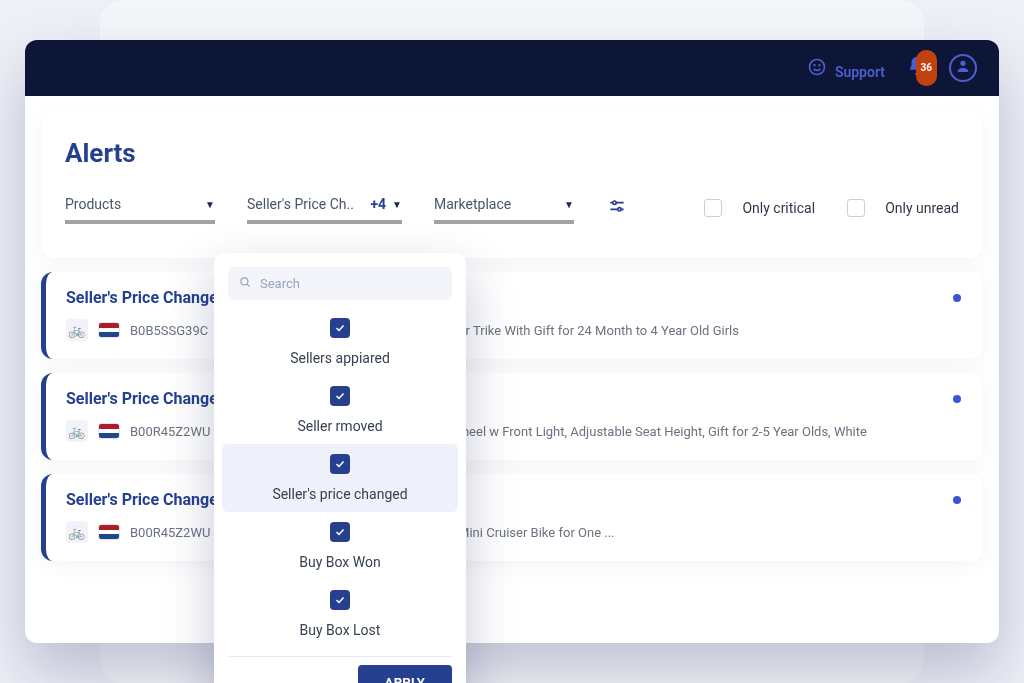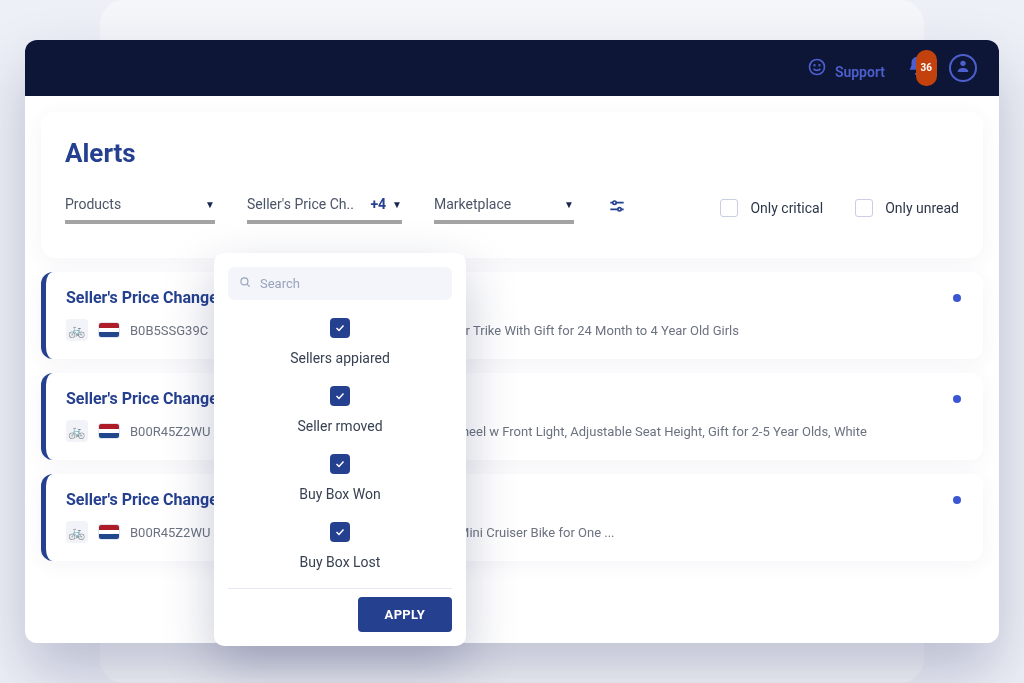--- a/index.html
+++ b/index.html
@@ -21,21 +21,21 @@
 .panel { margin: 16px 16px 0; background: #fff; border-radius: 14px; padding: 26px 24px 34px; box-shadow: 0 4px 20px rgba(60,70,120,.06); }
 .panel h1 { color: #25408F; font-size: 26px; font-weight: 700; margin-bottom: 24px; }
 
 .filters { display: flex; align-items: center; gap: 32px; }
 .select { display: flex; align-items: center; gap: 6px; border-bottom: 4px solid #a3a3a3; padding: 4px 0 8px; min-width: 150px; justify-content: space-between; cursor: pointer; color: #4A5568; font-size: 14px; }
 .select .extra { color: #25408F; font-weight: 700; }
 .select .caret { color: #1A2550; font-size: 10px; }
 .sliders-icon { color: #25408F; width: 22px; height: 22px; display:flex; align-items:center; justify-content:center; cursor:pointer; }
 .sliders-icon svg { width: 20px; height: 20px; }
 .spacer { flex: 1; }
-.chk { display: flex; align-items: center; gap: 12px; color: #2D3748; font-size: 14px; cursor: pointer; }
+.chk { display: flex; align-items: center; gap: 20px; color: #2D3748; font-size: 14px; cursor: pointer; }
 .chk .box { width: 18px; height: 18px; border: 1.5px solid #C9CEE0; border-radius: 3px; }
 
 .alert { margin: 14px 16px 0; background: #fff; border-radius: 12px; padding: 16px 20px 18px; box-shadow: 0 4px 20px rgba(60,70,120,.06); position: relative; border-left: 5px solid #25408F; }
 .alert-title { color: #25408F; font-weight: 700; font-size: 16px; margin-bottom: 12px; }
 .alert-row { display: flex; align-items: center; gap: 10px; color: #6B7280; font-size: 13px; }
 .thumb { width: 22px; height: 22px; border-radius: 4px; background: #F1F3F9; display:flex; align-items:center; justify-content:center; font-size:14px; }
 .flag { width: 22px; height: 16px; border-radius: 3px; overflow: hidden; display: inline-block; position: relative; background: #fff; border:1px solid #E2E6F2; }
 .flag::before, .flag::after { content:""; position:absolute; left:0; right:0; height:33%; }
 .flag::before { top:0; background:#AE1C28; }
 .flag::after { bottom:0; background:#21468B; }
@@ -182,20 +182,28 @@
     <span>Sellers appiared</span>
   </div>
   <div class="dd-item">
     <span class="cb">
         <svg viewBox="0 0 24 24">
           <polyline points="5 12 10 17 19 7"></polyline>
         </svg>
       </span>
     <span>Seller rmoved</span>
   </div>
+  <div class="dd-item active">
+    <span class="cb">
+        <svg viewBox="0 0 24 24">
+          <polyline points="5 12 10 17 19 7"></polyline>
+        </svg>
+      </span>
+    <span>Seller's price changed</span>
+  </div>
   <div class="dd-item">
     <span class="cb">
         <svg viewBox="0 0 24 24">
           <polyline points="5 12 10 17 19 7"></polyline>
         </svg>
       </span>
     <span>Buy Box Won</span>
   </div>
   <div class="dd-item">
     <span class="cb">

